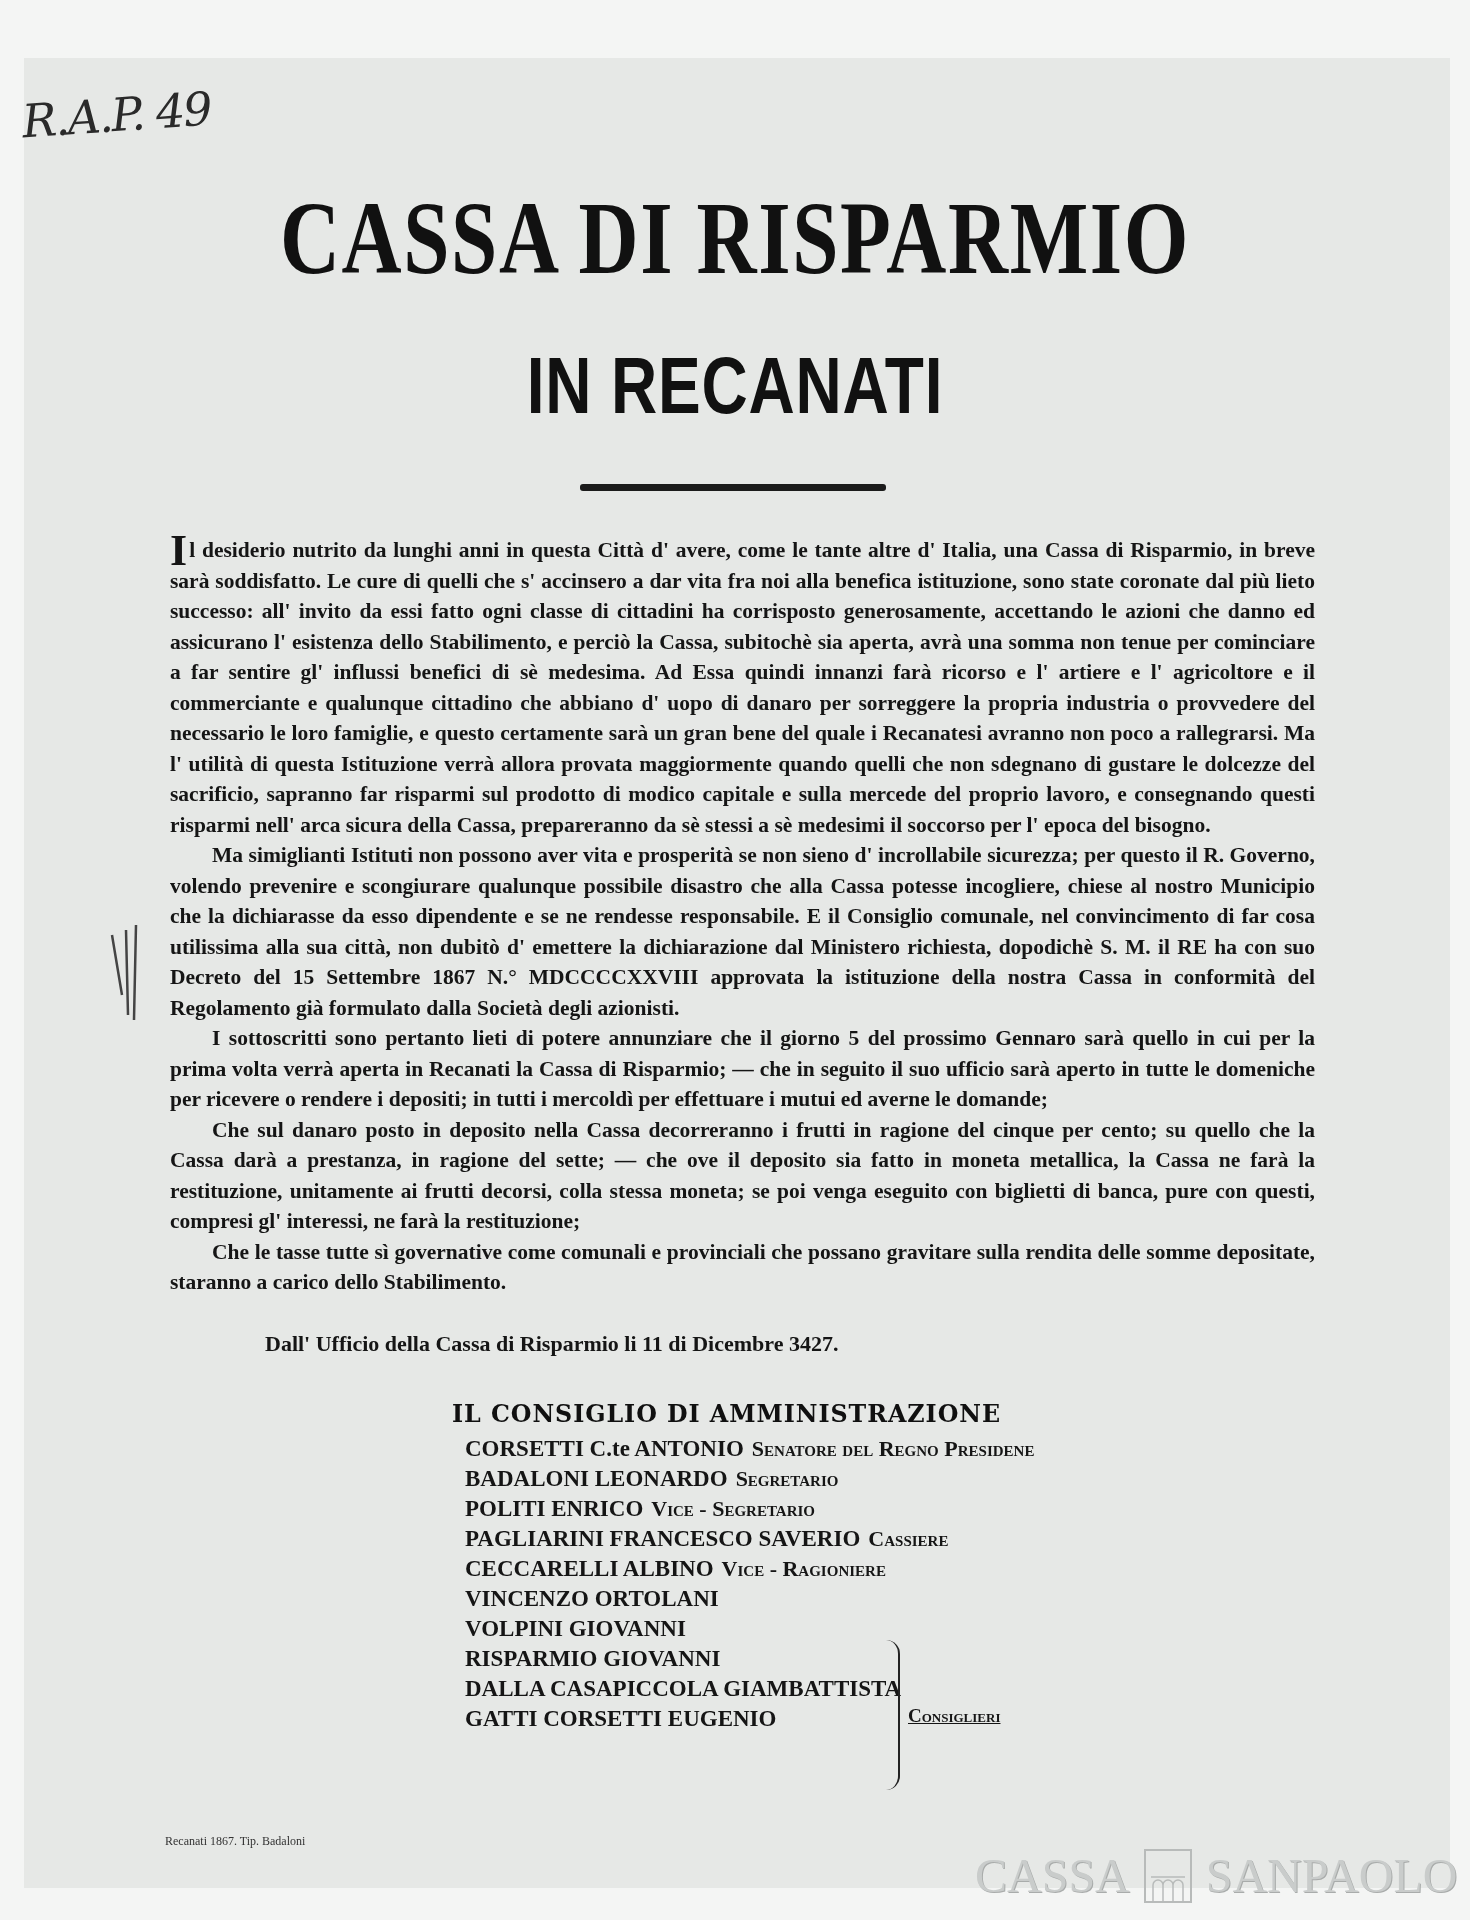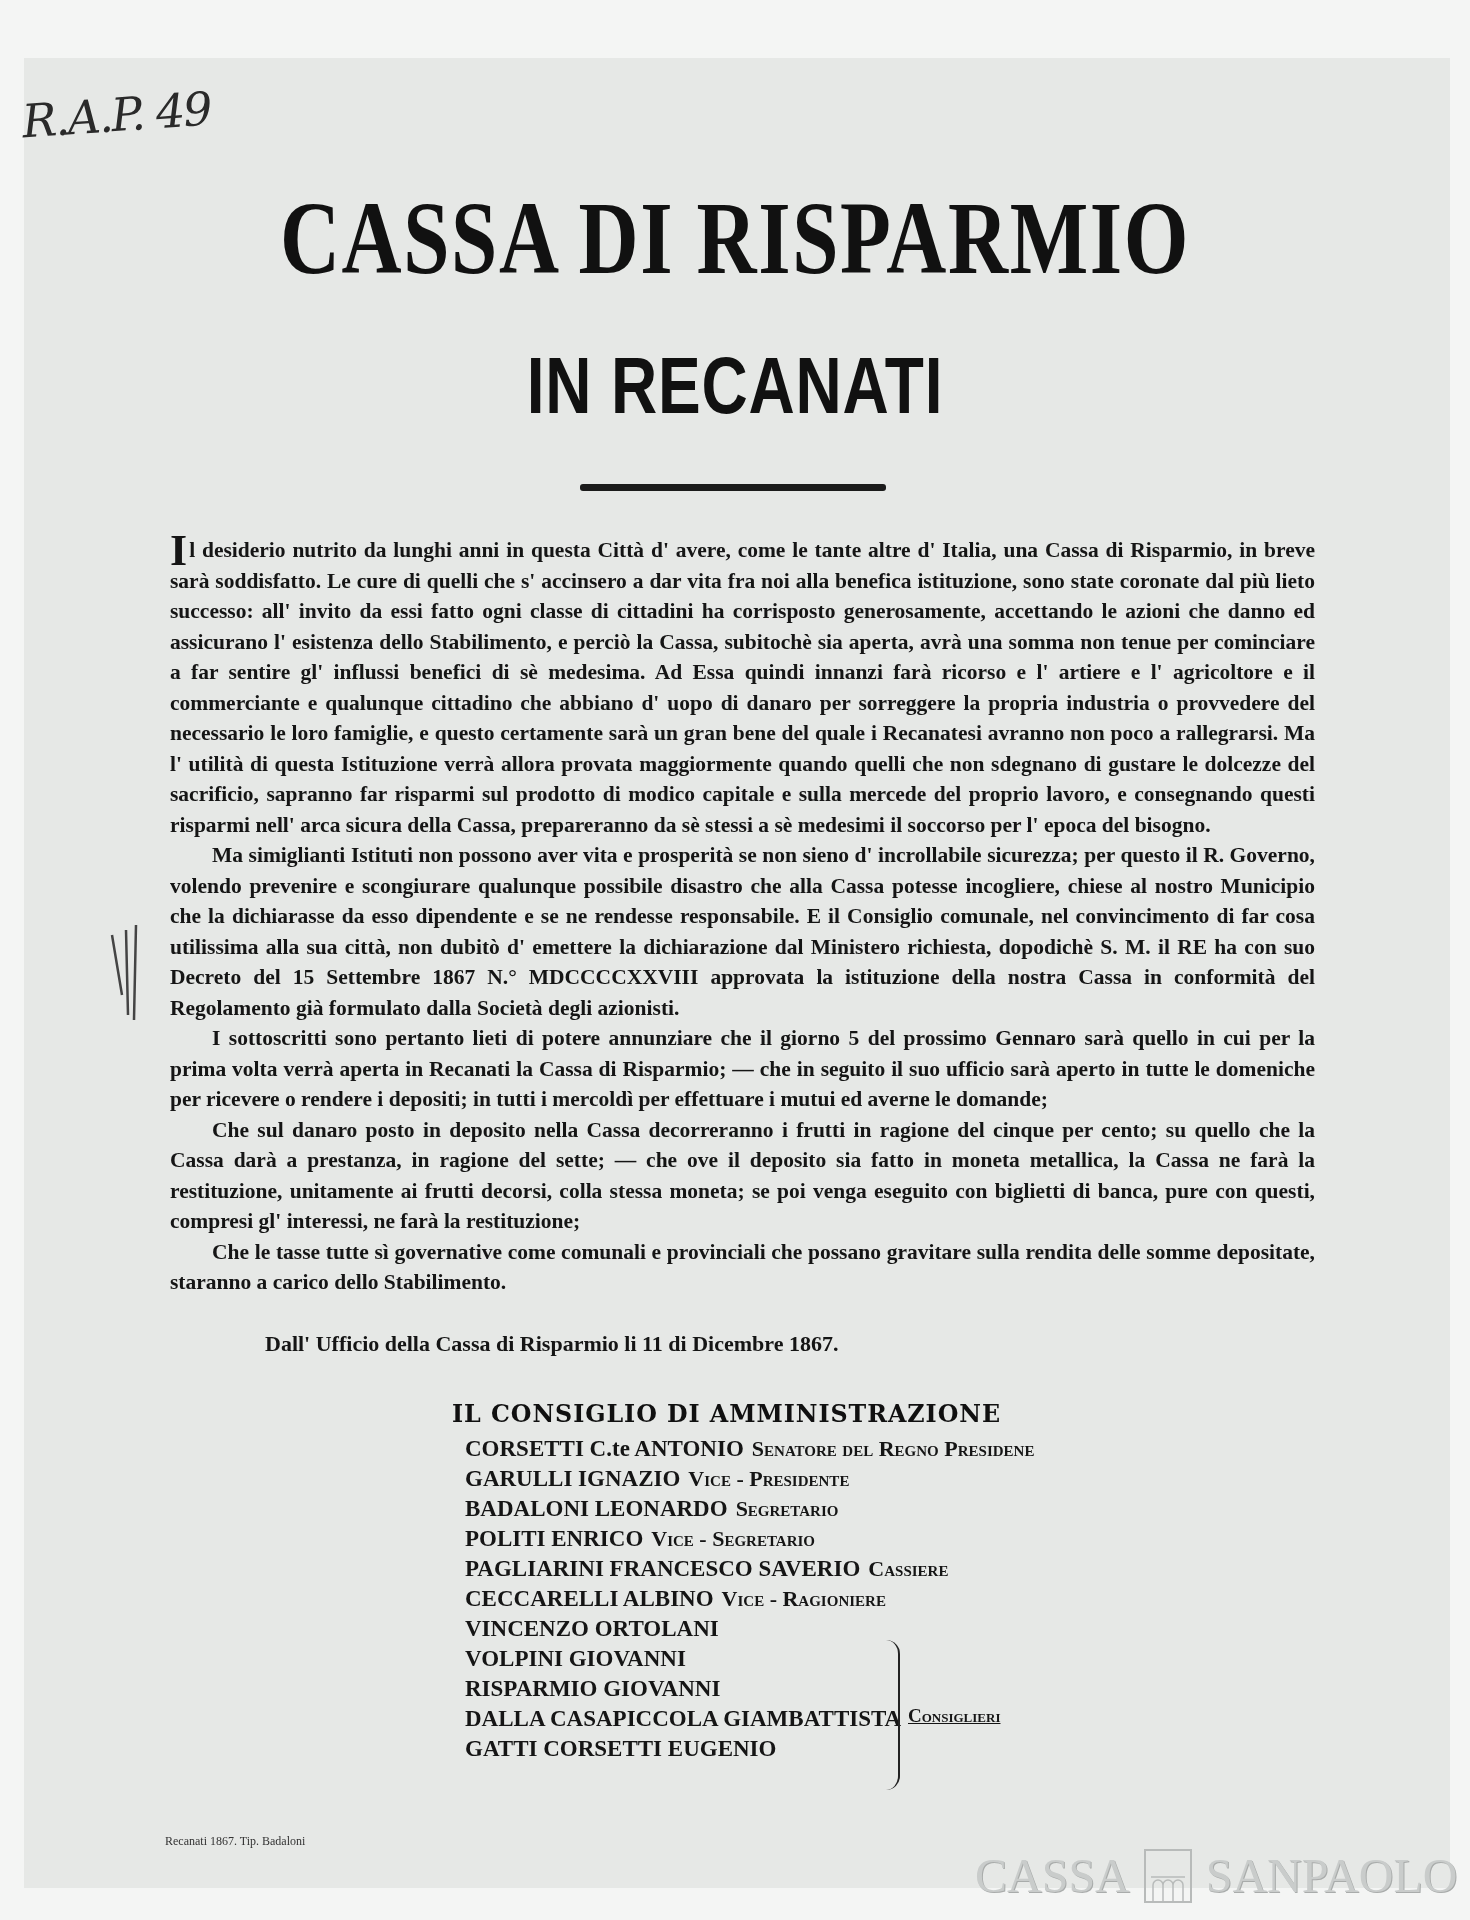--- a/index.html
+++ b/index.html
@@ -105,27 +105,26 @@
 </svg>
 
 <div class="body-text">
   <p class="first"><span class="dropcap">I</span><span>l desiderio nutrito da lunghi anni in questa Città d' avere, come le tante altre d' Italia, una Cassa di Risparmio, in breve sarà soddisfatto. Le cure di quelli che s' accinsero a dar vita fra noi alla benefica istituzione, sono state coronate dal più lieto successo: all' invito da essi fatto ogni classe di cittadini ha corrisposto generosamente, accettando le azioni che danno ed assicurano l' esistenza dello Stabilimento, e perciò la Cassa, subitochè sia aperta, avrà una somma non tenue per cominciare a far sentire gl' influssi benefici di sè medesima. Ad Essa quindi innanzi farà ricorso e l' artiere e l' agricoltore e il commerciante e qualunque cittadino che abbiano d' uopo di danaro per sorreggere la propria industria o provvedere del necessario le loro famiglie, e questo certamente sarà un gran bene del quale i Recanatesi avranno non poco a rallegrarsi. Ma l' utilità di questa Istituzione verrà allora provata maggiormente quando quelli che non sdegnano di gustare le dolcezze del sacrificio, sapranno far risparmi sul prodotto di modico capitale e sulla mercede del proprio lavoro, e consegnando questi risparmi nell' arca sicura della Cassa, prepareranno da sè stessi a sè medesimi il soccorso per l' epoca del bisogno.</span></p>
   <p>Ma simiglianti Istituti non possono aver vita e prosperità se non sieno d' incrollabile sicurezza; per questo il R. Governo, volendo prevenire e scongiurare qualunque possibile disastro che alla Cassa potesse incogliere, chiese al nostro Municipio che la dichiarasse da esso dipendente e se ne rendesse responsabile. E il Consiglio comunale, nel convincimento di far cosa utilissima alla sua città, non dubitò d' emettere la dichiarazione dal Ministero richiesta, dopodichè S. M. il RE ha con suo Decreto del 15 Settembre 1867 N.° MDCCCCXXVIII approvata la istituzione della nostra Cassa in conformità del Regolamento già formulato dalla Società degli azionisti.</p>
   <p>I sottoscritti sono pertanto lieti di potere annunziare che il giorno 5 del prossimo Gennaro sarà quello in cui per la prima volta verrà aperta in Recanati la Cassa di Risparmio; — che in seguito il suo ufficio sarà aperto in tutte le domeniche per ricevere o rendere i depositi; in tutti i mercoldì per effettuare i mutui ed averne le domande;</p>
   <p>Che sul danaro posto in deposito nella Cassa decorreranno i frutti in ragione del cinque per cento; su quello che la Cassa darà a prestanza, in ragione del sette; — che ove il deposito sia fatto in moneta metallica, la Cassa ne farà la restituzione, unitamente ai frutti decorsi, colla stessa moneta; se poi venga eseguito con biglietti di banca, pure con questi, compresi gl' interessi, ne farà la restituzione;</p>
   <p>Che le tasse tutte sì governative come comunali e provinciali che possano gravitare sulla rendita delle somme depositate, staranno a carico dello Stabilimento.</p>
 </div>
 
-<div class="date-line">Dall' Ufficio della Cassa di Risparmio li 11 di Dicembre 1867.</div>
+<div class="date-line">Dall' Ufficio della Cassa di Risparmio li 11 di Dicembre 3427.</div>
 
 <div class="council-title">IL CONSIGLIO DI AMMINISTRAZIONE</div>
 
 <div class="members">
   <div class="row"><span>CORSETTI C.te ANTONIO</span><span class="role">Senatore del Regno Presidene</span></div>
-  <div class="row"><span>GARULLI IGNAZIO</span><span class="role">Vice - Presidente</span></div>
   <div class="row"><span>BADALONI LEONARDO</span><span class="role">Segretario</span></div>
   <div class="row"><span>POLITI ENRICO</span><span class="role">Vice - Segretario</span></div>
   <div class="row"><span>PAGLIARINI FRANCESCO SAVERIO</span><span class="role">Cassiere</span></div>
   <div class="row"><span>CECCARELLI ALBINO</span><span class="role">Vice - Ragioniere</span></div>
   <div class="row"><span>VINCENZO ORTOLANI</span></div>
   <div class="row"><span>VOLPINI GIOVANNI</span></div>
   <div class="row"><span>RISPARMIO GIOVANNI</span></div>
   <div class="row"><span>DALLA CASAPICCOLA GIAMBATTISTA</span></div>
   <div class="row"><span>GATTI CORSETTI EUGENIO</span></div>
 </div>

